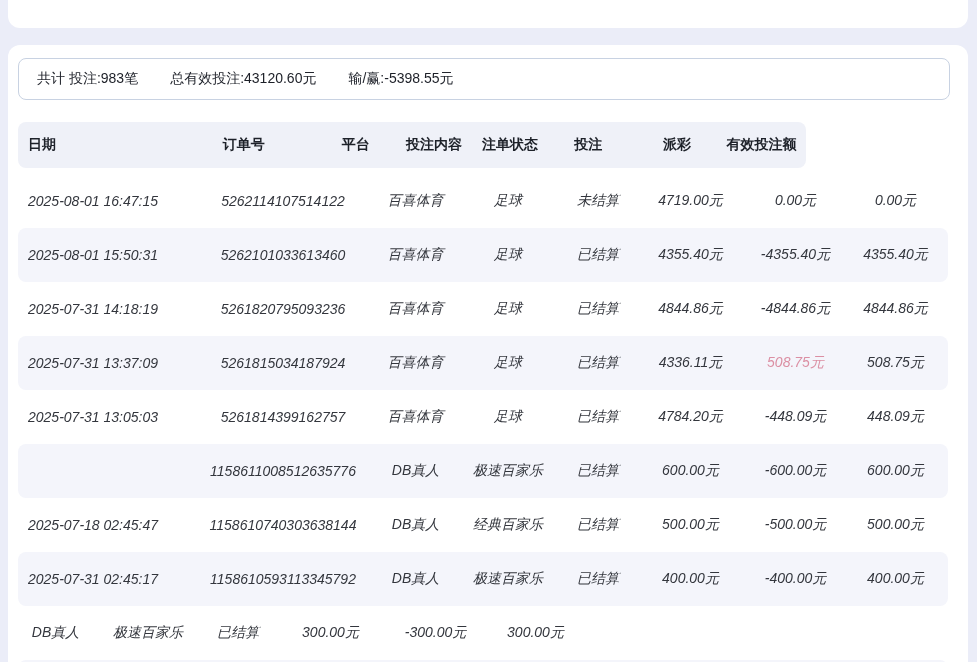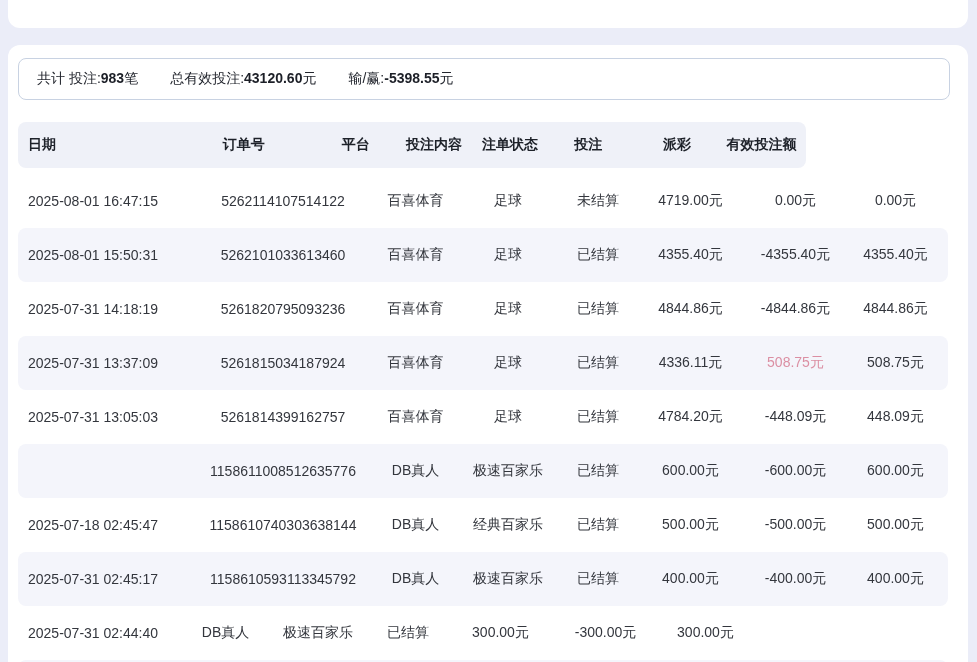--- a/index.html
+++ b/index.html
@@ -23,33 +23,33 @@
     background:#ffffff; border-radius:12px;
   }
 
   .summary-box {
     position:absolute; left:10px; top:13px; width:932px; height:42px;
     border:1px solid #c8d2e2; border-radius:8px;
     display:flex; align-items:center; padding-left:18px;
     font-size:14px; color:#23262e;
   }
   .summary-seg { margin-right:32px; white-space:nowrap; }
-  .summary-seg b { font-weight:bold; color:#1c1f27; }
+  .summary-seg b { font-weight:normal; color:#1c1f27; }
 
   .thead {
     position:absolute; left:10px; top:77px; width:788px; height:46px;
     background:#eff1f8; border-radius:8px;
     display:flex; align-items:center;
     font-size:14px; font-weight:bold; color:#1d2129;
   }
   .tbody { position:absolute; left:10px; top:129px; width:930px; }
 
   .trow {
     display:flex; align-items:center; height:54px;
-    font-size:14px; color:#33363d; background:#fff;
+    font-size:14px; color:#33363d; background:#fff;font-style:italic;
   }
   .trow.alt { background:#f4f5fb; border-radius:8px;justify-content:flex-end; }
 
   .cell { text-align:center; overflow:hidden; white-space:nowrap; }
   .col-date    { width:170px; text-align:left; padding-left:10px; }
   .col-order   { width:190px; }
   .col-platform{ width:75px;  }
   .col-content { width:110px; }
   .col-status  { width:70px;  }
   .col-bet     { width:115px; }
@@ -161,21 +161,20 @@
           <div class="cell col-date">2025-07-31 02:45:17</div>
           <div class="cell col-order">1158610593113345792</div>
           <div class="cell col-platform">DB真人</div>
           <div class="cell col-content">极速百家乐</div>
           <div class="cell col-status">已结算</div>
           <div class="cell col-bet">400.00元</div>
           <div class="cell col-payout">-400.00元</div>
           <div class="cell col-valid">400.00元</div>
         </div>
         <div class="trow">
-          <div class="cell col-date">2025-07-31 02:44:40</div>
           <div class="cell col-platform">DB真人</div>
           <div class="cell col-content">极速百家乐</div>
           <div class="cell col-status">已结算</div>
           <div class="cell col-bet">300.00元</div>
           <div class="cell col-payout">-300.00元</div>
           <div class="cell col-valid">300.00元</div>
         </div>
         <div class="trow alt"></div>
       </div>
 

